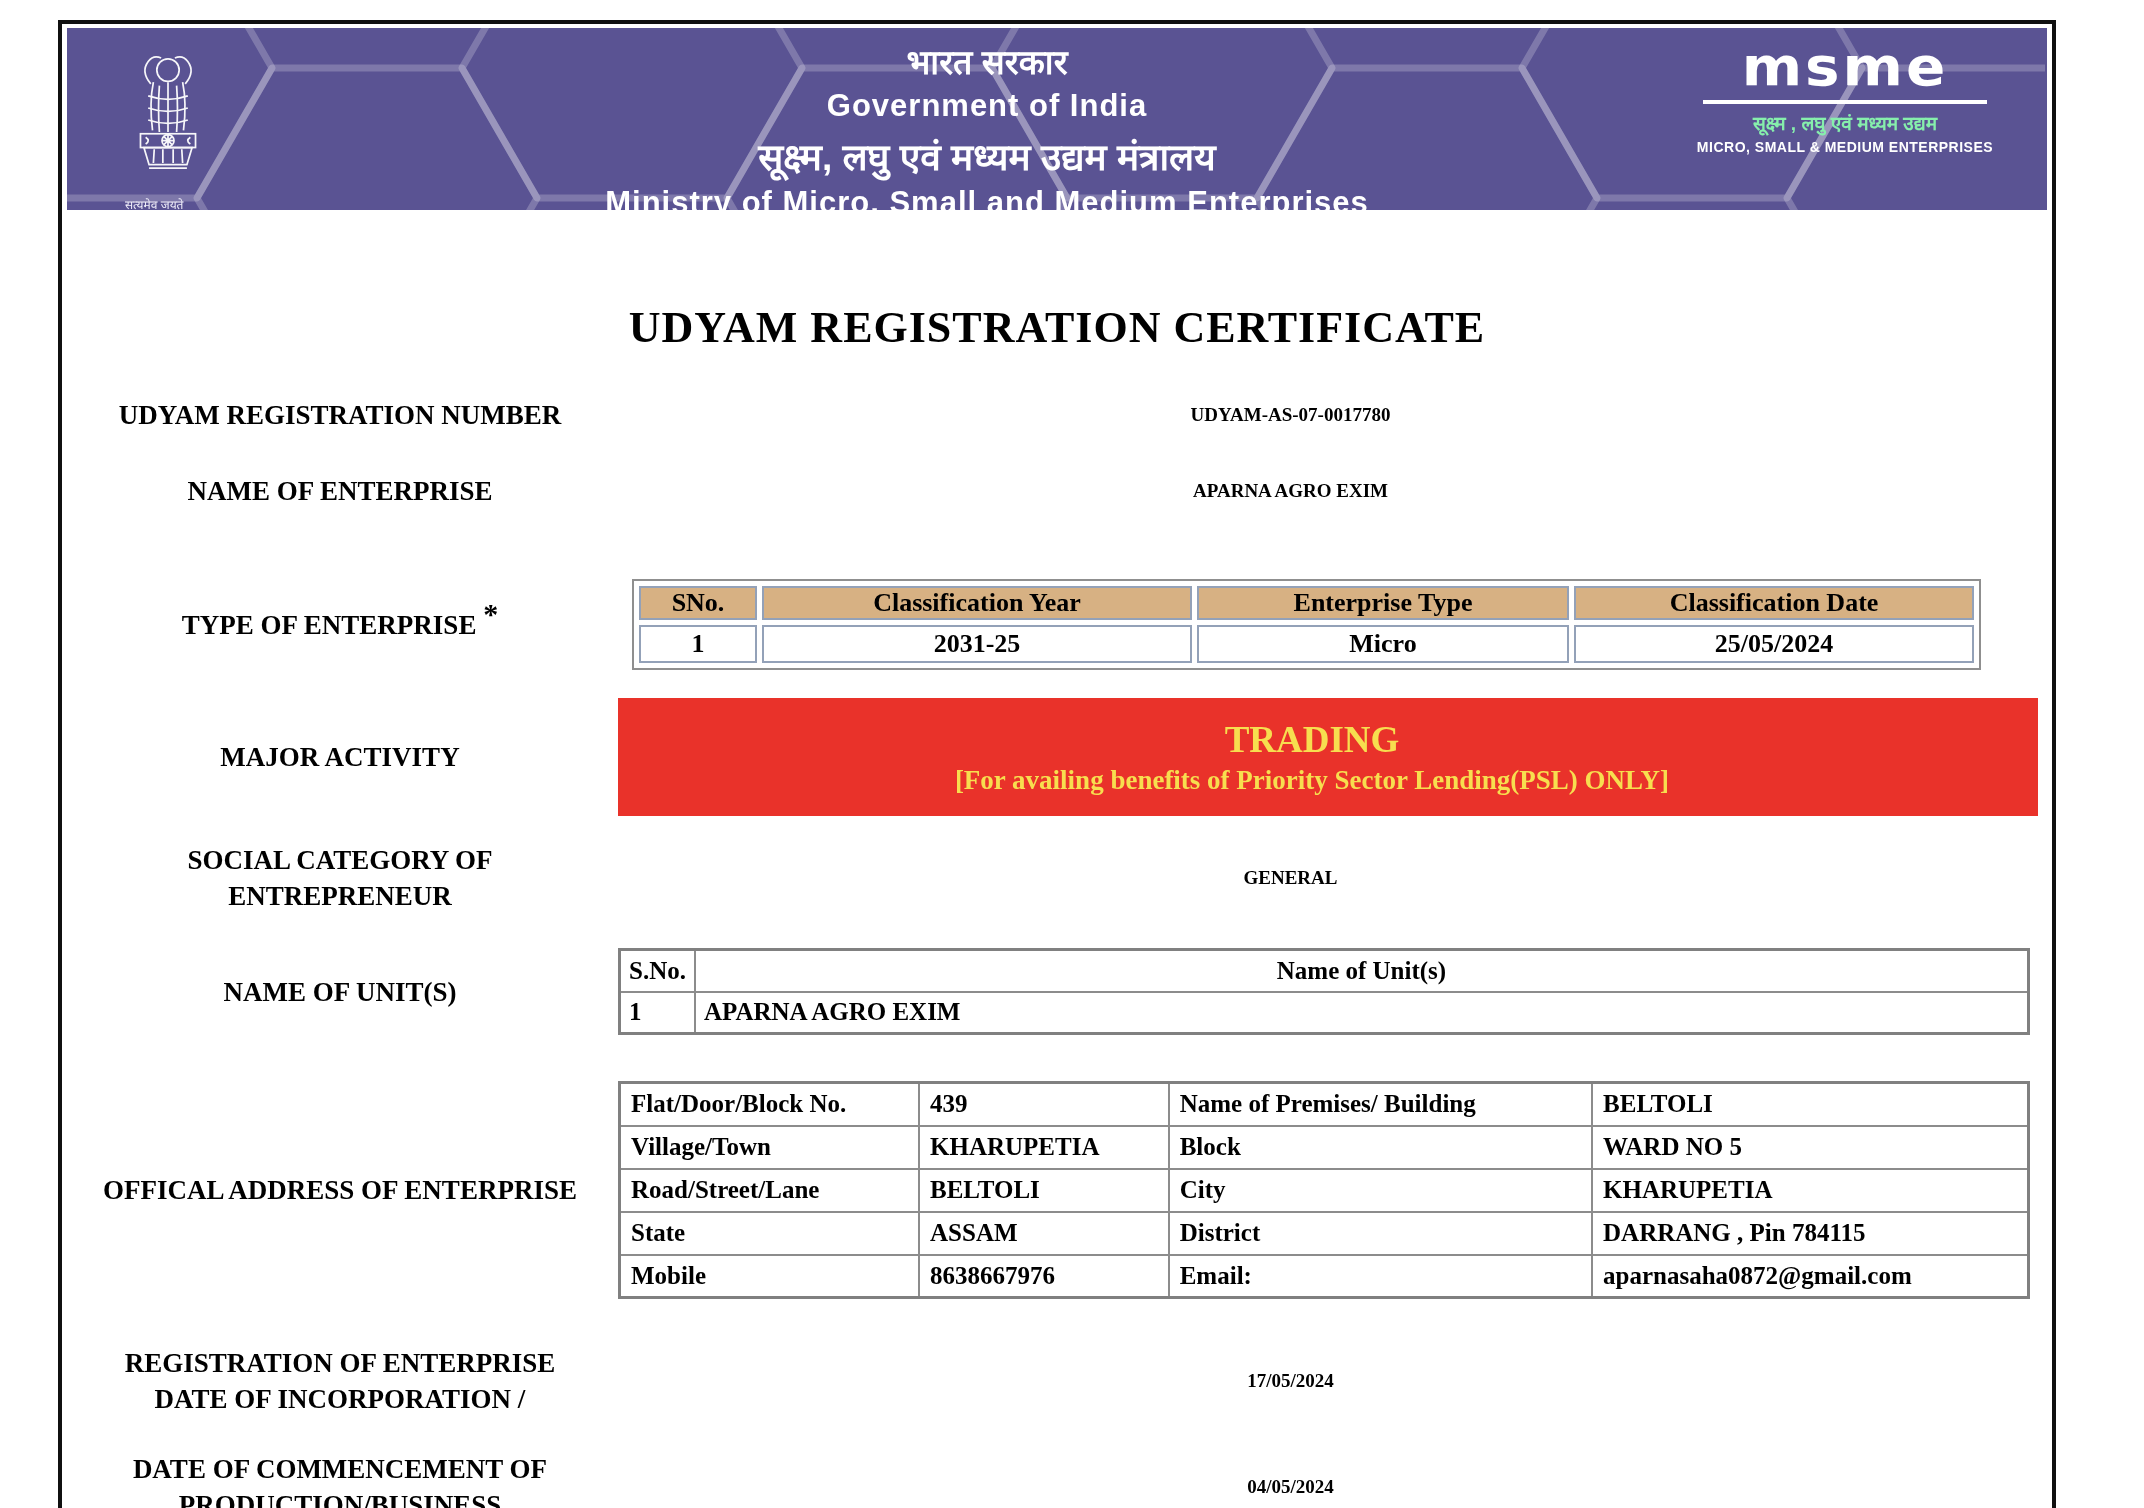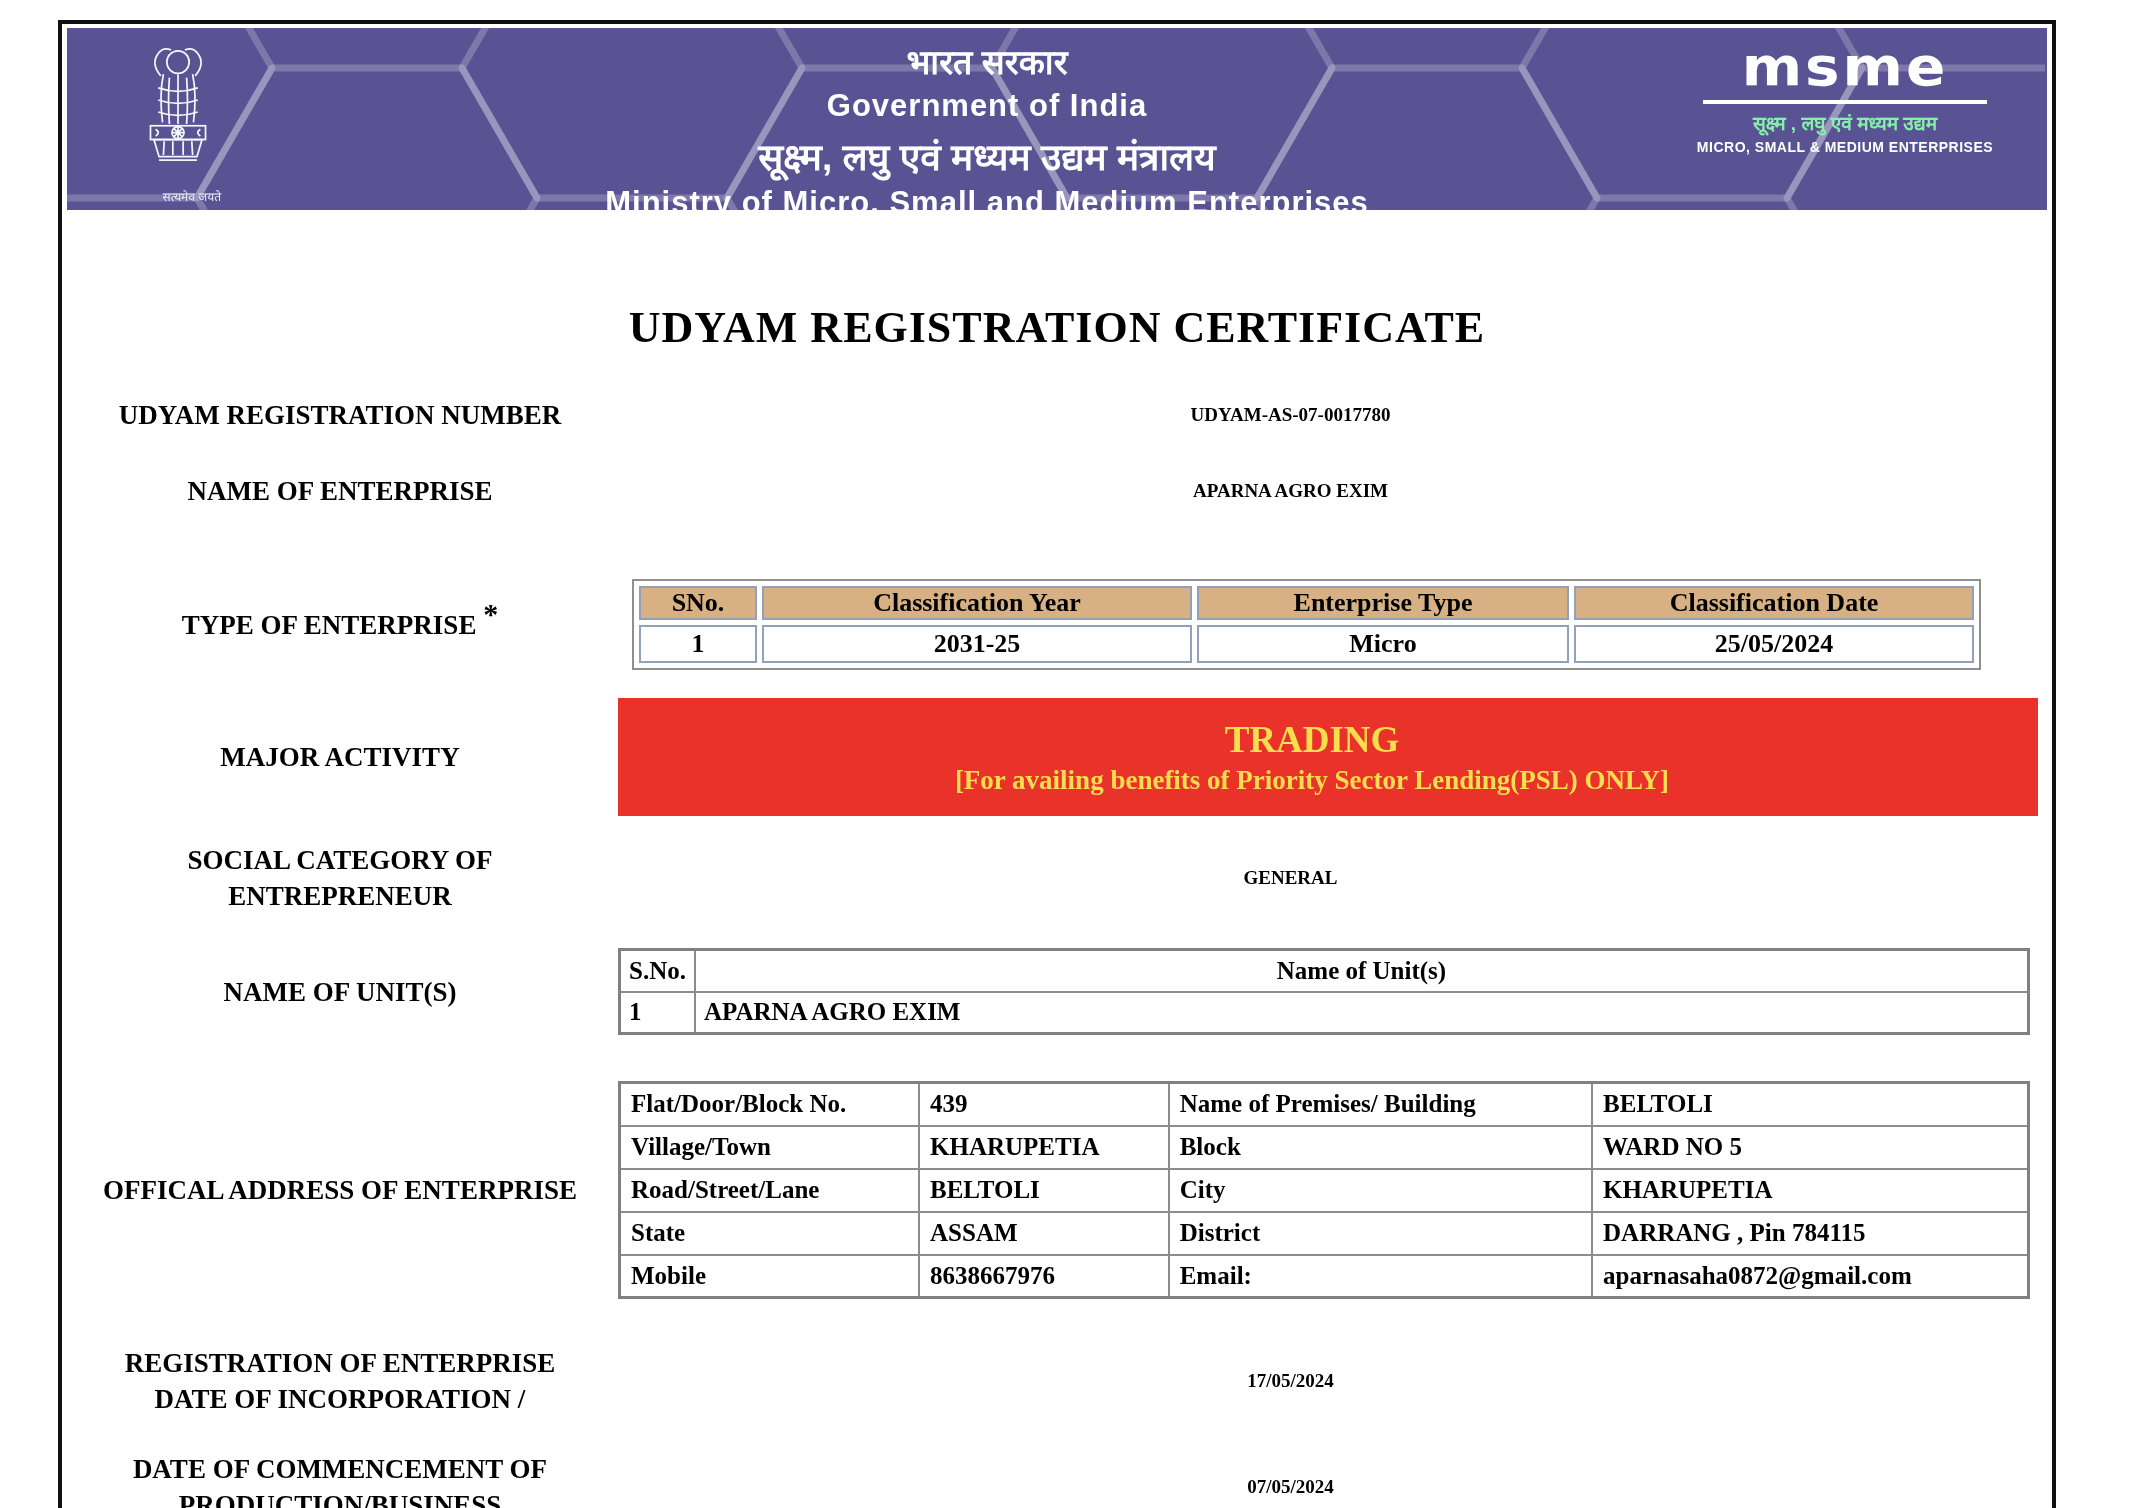--- a/index.html
+++ b/index.html
@@ -6,21 +6,21 @@
   html,body { width:2144px; height:1508px; overflow:hidden; background:#ffffff;
               font-family:"Liberation Serif","DejaVu Serif",serif; color:#000; }
 
   .frame { position:absolute; left:58px; top:20px; width:1998px; height:1600px;
            border:4px solid #101010; border-bottom:none; background:#fff; }
 
   
   .header { margin:4px 5px 0 5px; height:182px; background:#5A5393;
             position:relative; overflow:hidden; }
   .hexes { position:absolute; inset:0; }
-  .emblem { position:absolute; left:58px; top:14px; width:96px; text-align:right; color:#fff; }
+  .emblem { position:absolute; left:58px; top:22px; width:96px; text-align:left; color:#fff; }
   .emblem-caption { font-size:12px; margin-top:2px; color:#f0eefa;
                     font-family:"Liberation Sans","DejaVu Sans",sans-serif; }
   .header-center { position:absolute; left:300px; right:440px; top:0; height:100%;
                    text-align:center; color:#ffffff; }
   .h-hi1 { margin-top:10px; font-size:34px; font-weight:bold;
            font-family:"Liberation Sans","DejaVu Sans",sans-serif; }
   .h-en1 { margin-top:4px;  font-size:31px; font-weight:bold; letter-spacing:1px;
            font-family:"Liberation Sans","DejaVu Sans",sans-serif; }
   .h-hi2 { margin-top:6px;  font-size:37px; font-weight:bold;
            font-family:"Liberation Sans","DejaVu Sans",sans-serif; }
@@ -265,16 +265,16 @@
       <div>DATE OF INCORPORATION /</div>
     </div>
     <div class="val-wrap">17/05/2024</div>
   </div>
 
   <div class="row row-date2">
     <div class="lbl">
       <div>DATE OF COMMENCEMENT OF</div>
       <div>PRODUCTION/BUSINESS</div>
     </div>
-    <div class="val-wrap">07/05/2024</div>
+    <div class="val-wrap">04/05/2024</div>
   </div>
 
 </div>
 
 </body></html>

